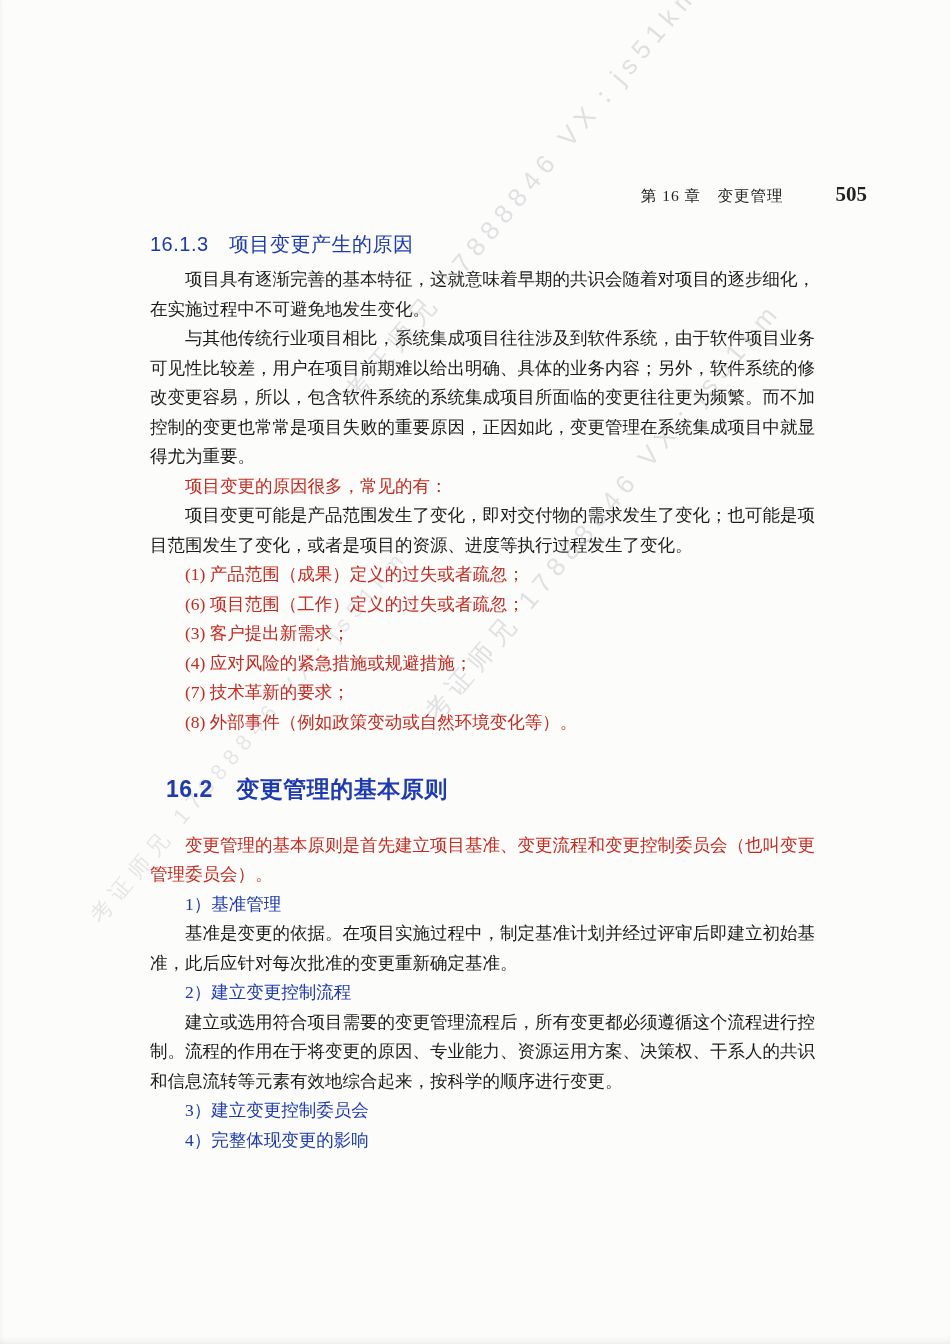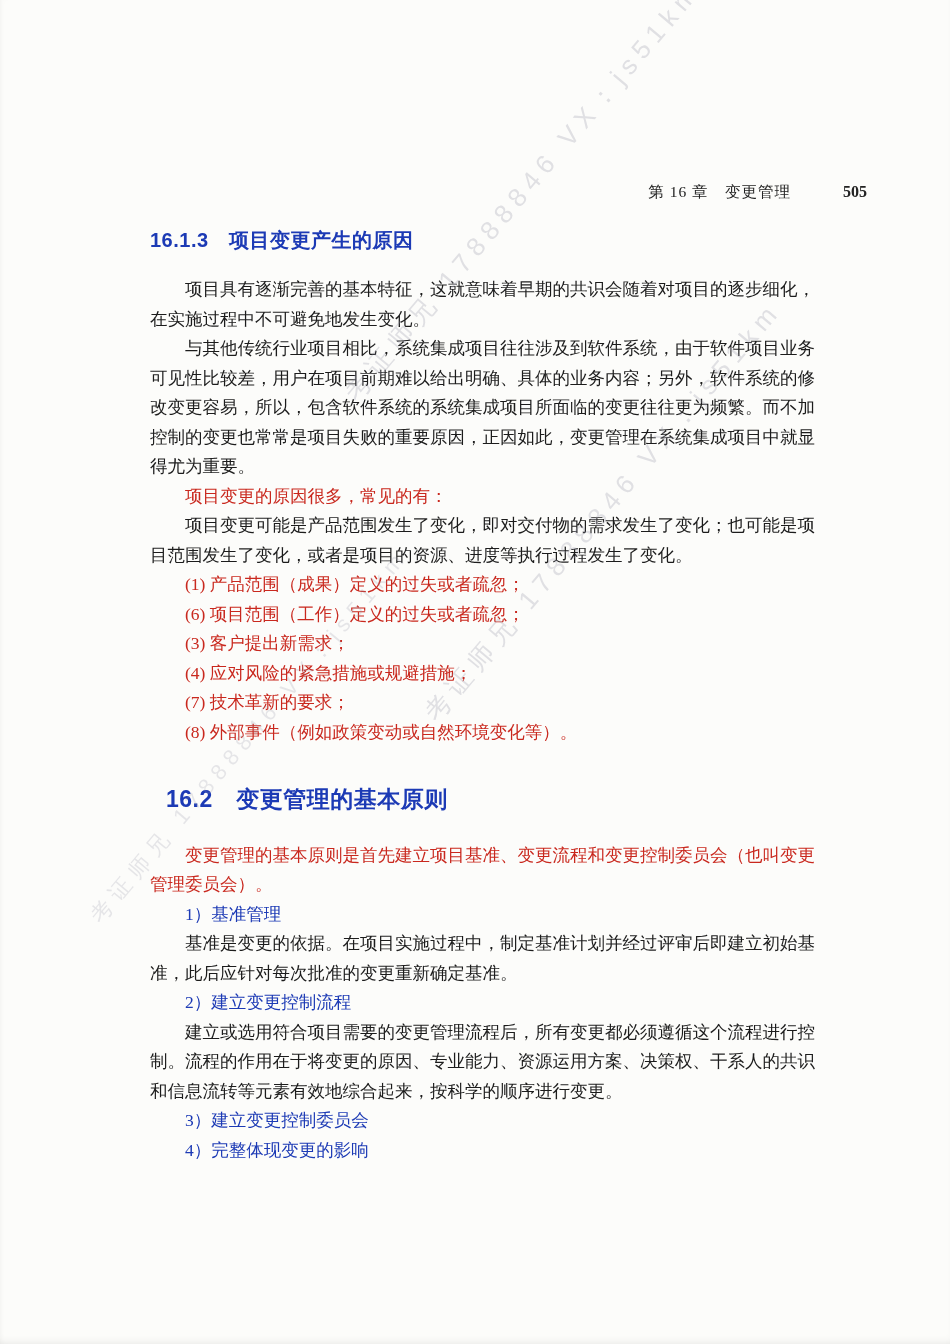--- a/index.html
+++ b/index.html
@@ -29,42 +29,42 @@
   .running-header {
     display: flex;
     justify-content: flex-end;
     align-items: baseline;
     gap: 52px;
     margin-right: -52px;
     font-size: 15.5px;
     color: #222;
   }
   .running-header .chapter { letter-spacing: 1px; margin-left: 19px; }
-  .running-header .page-num { font-size: 16px; font-weight: bold; }
+  .running-header .page-num { font-size: 21px; font-weight: bold; }
 
   .content {
     margin-top: 24px;
     font-size: 17.5px;
     line-height: 29.5px;
     text-align: justify;
   }
 
   .blk { text-indent: 2em; }
   .blk.body { color: #1c1c1c; }
   .blk.red  { color: var(--emphasis-red, #c9281e); }
   .blk.blue-sub { color: var(--heading-blue, #1c3ab5); }
 
   .blk.heading-sub {
     font-family: "Liberation Sans", "DejaVu Sans", sans-serif;
-    font-weight: bold;
+    font-weight: normal;
     font-size: 20px;
     color: var(--heading-blue, #1c3ab5);
     text-indent: 0;
     line-height: 1.3;
-    margin: 4px 0 22px;
+    margin: 4px 0 8px;
     letter-spacing: 0.5px;
   }
   .blk.heading-main {
     font-family: "Liberation Sans", "DejaVu Sans", sans-serif;
     font-weight: bold;
     font-size: 23px;
     color: var(--heading-blue, #1c3ab5);
     text-indent: 0;
     line-height: 1.3;
     margin: 38px 16px 26px;

